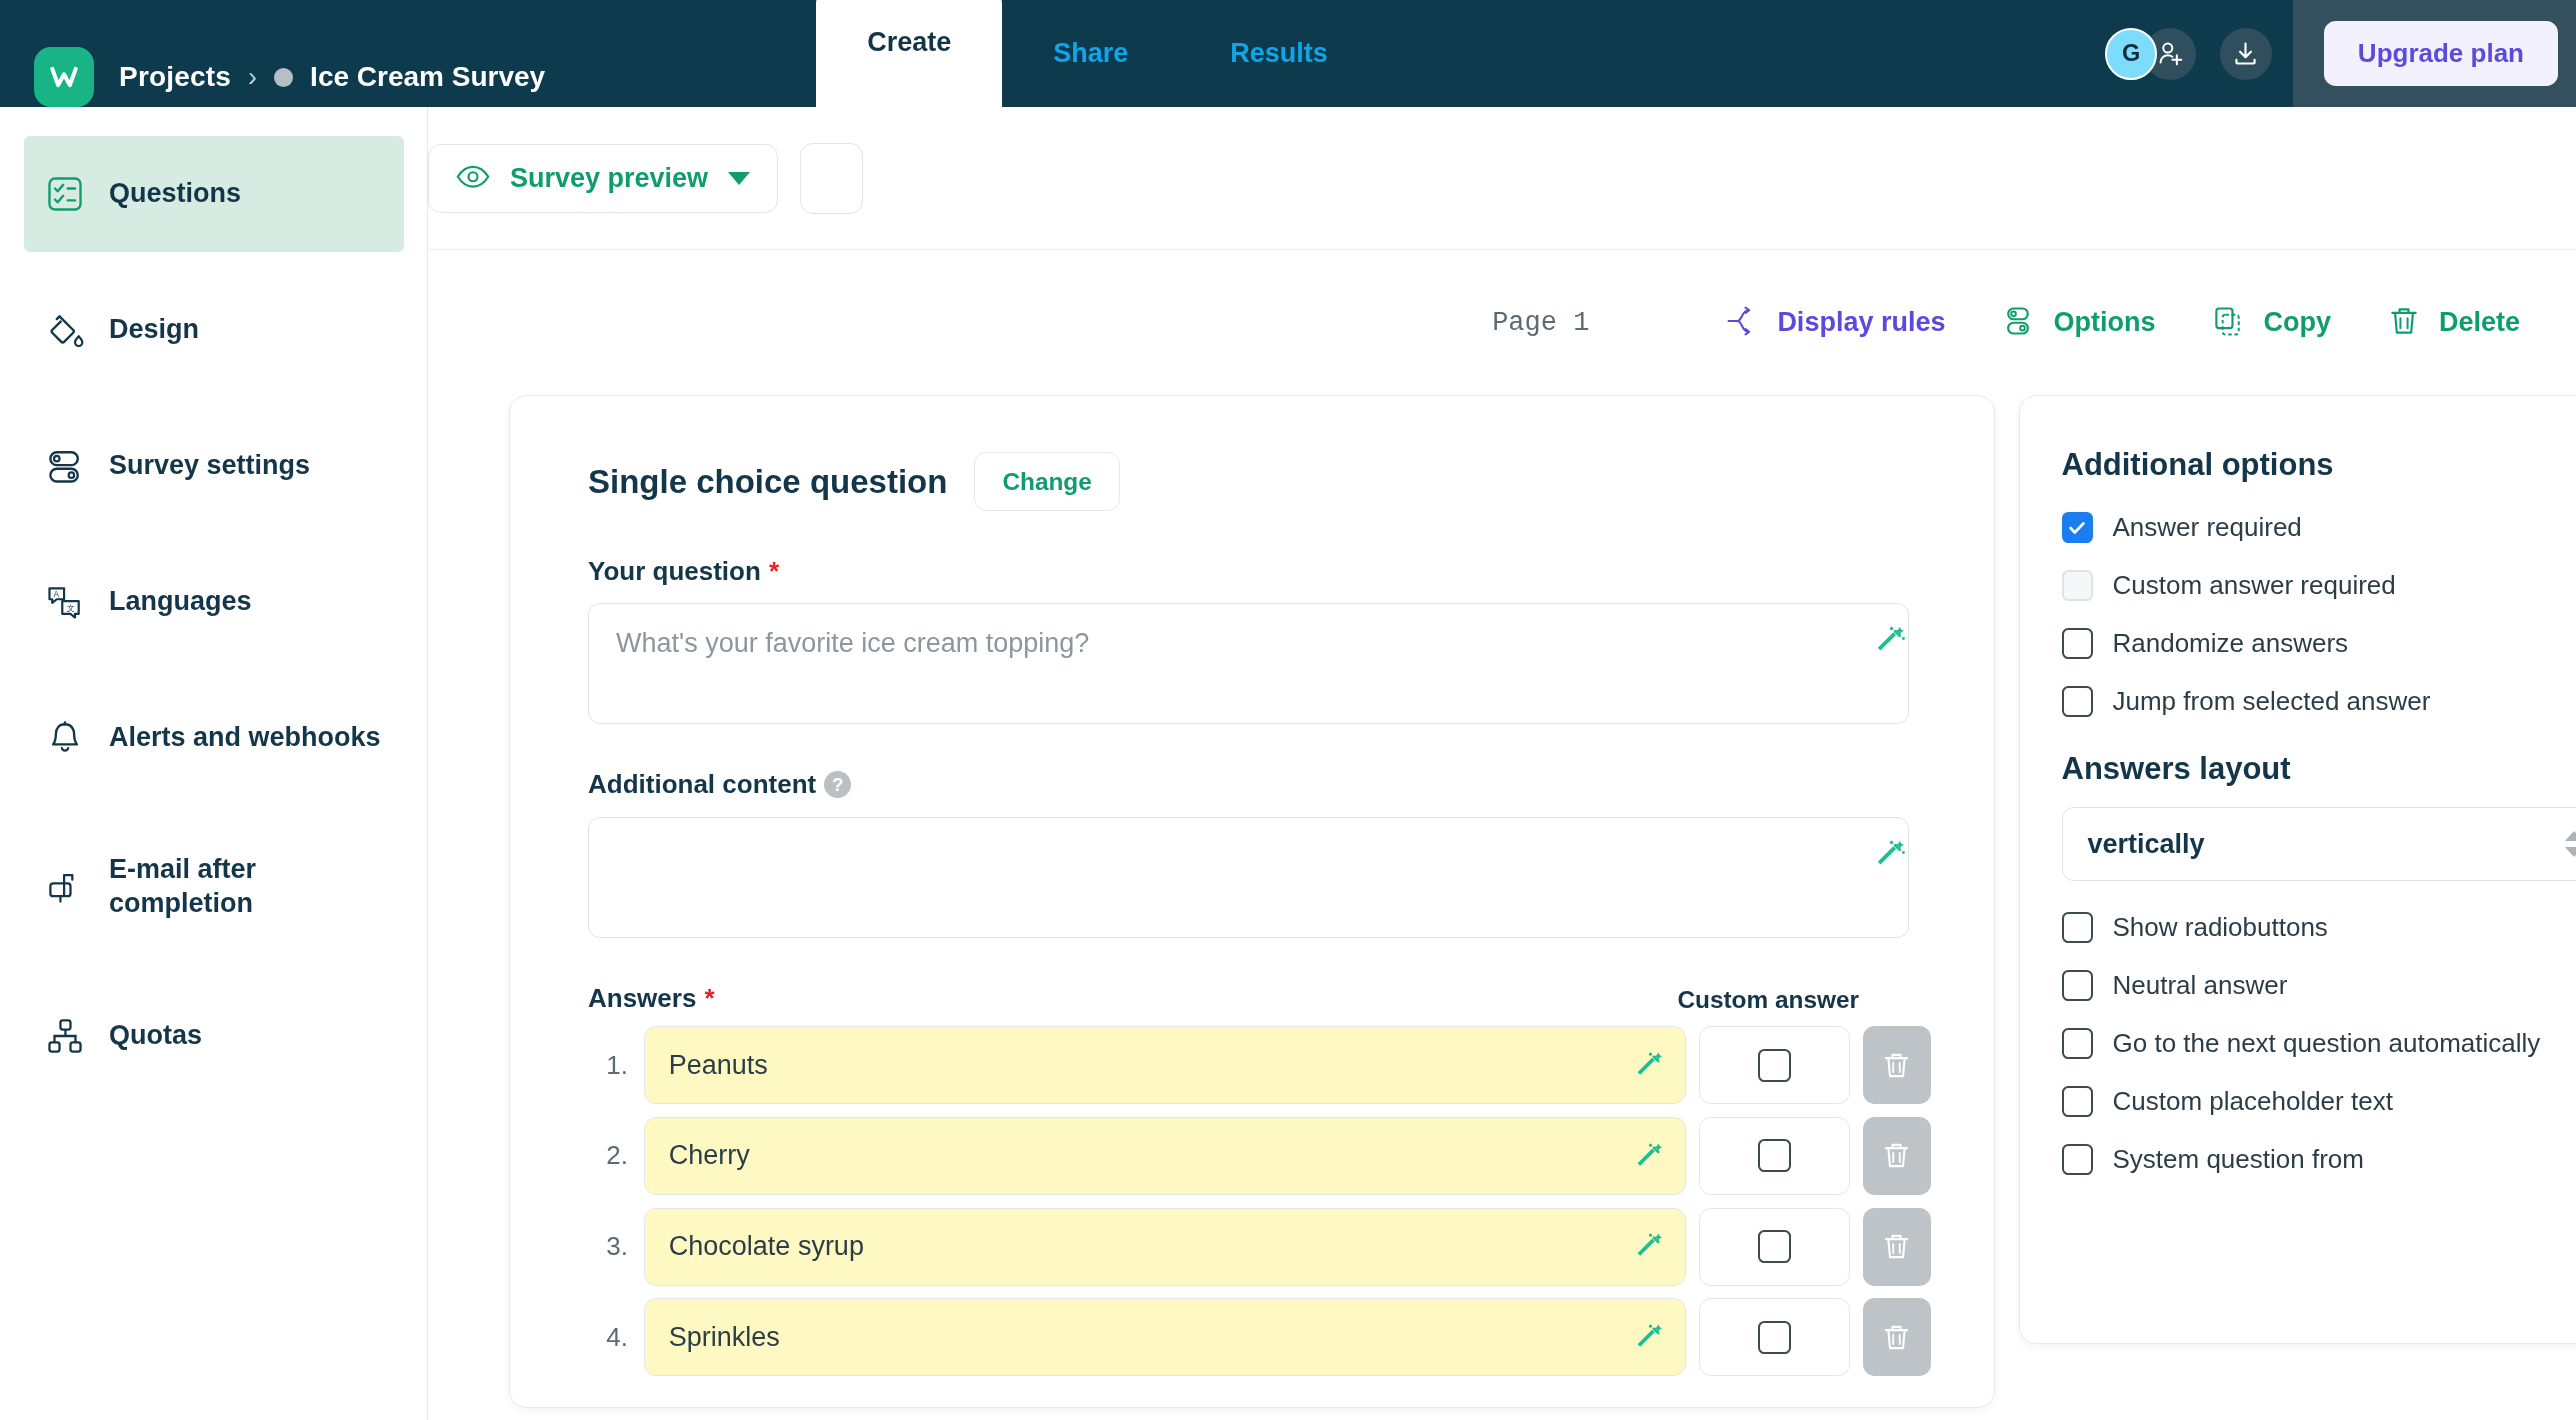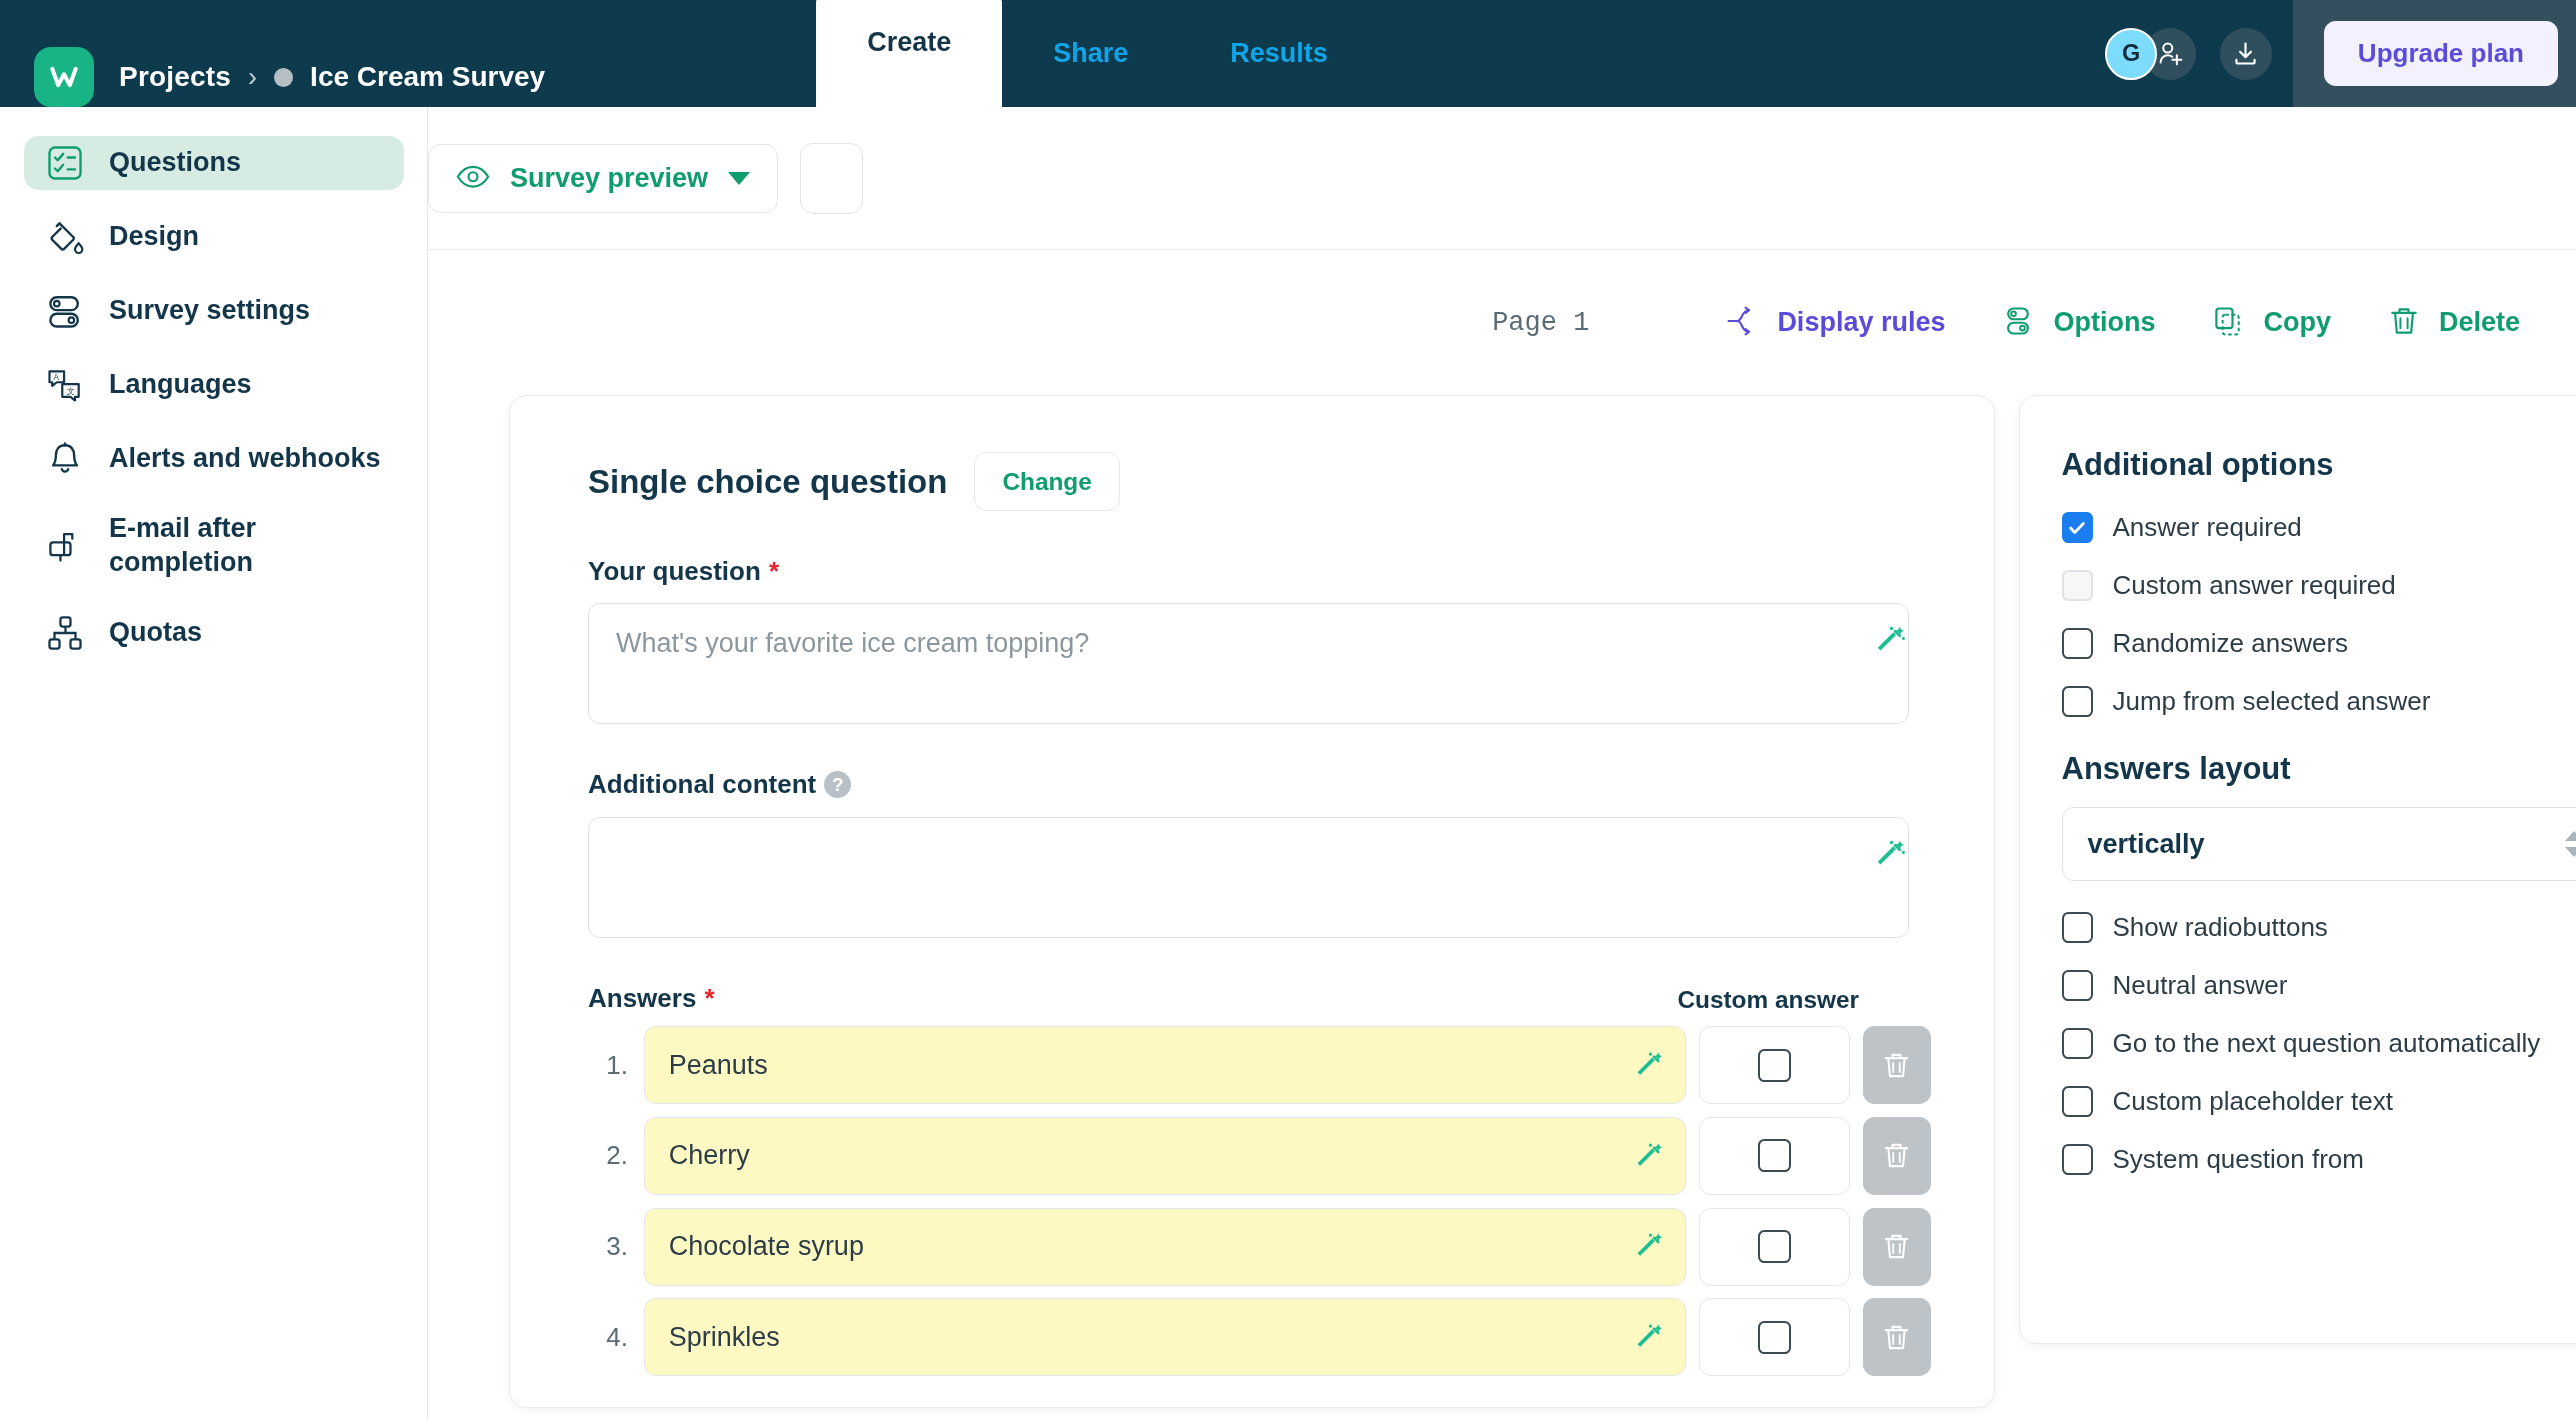--- a/index.html
+++ b/index.html
@@ -109,22 +109,22 @@
   .sidebar {
     position: absolute; top: 107px; left: 0;
     width: 428px; height: 1314px;
     background: #ffffff;
     border-right: 1.8px solid #e4e8ea;
     padding-top: 29px;
   }
   .side-item {
     display: flex; align-items: center; gap: 23.5px;
     margin: 0 23.5px 0 23.5px;
-    padding: 6px 20px;
-    border-radius: 15px;
+    padding: 37px 20px;
+    border-radius: 6px;
     cursor: pointer;
   }
   .side-item + .side-item { margin-top: 20px; }
   .side-item.active { background: #d6ece3; }
   .side-label {
     font-size: 27px; font-weight: bold; color: #14364a;
     line-height: 1.25;
   }
   .side-item.active .side-label { color: #14364a; }
   .side-ico { width: 42px; height: 42px; flex: 0 0 42px; display:block; }

